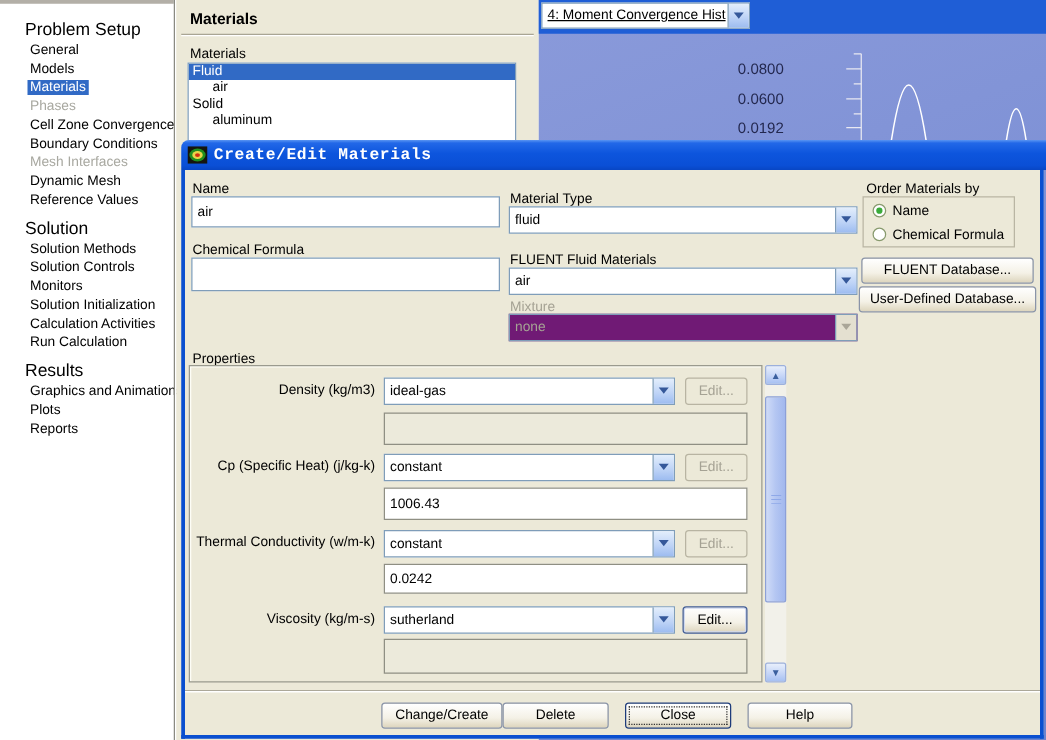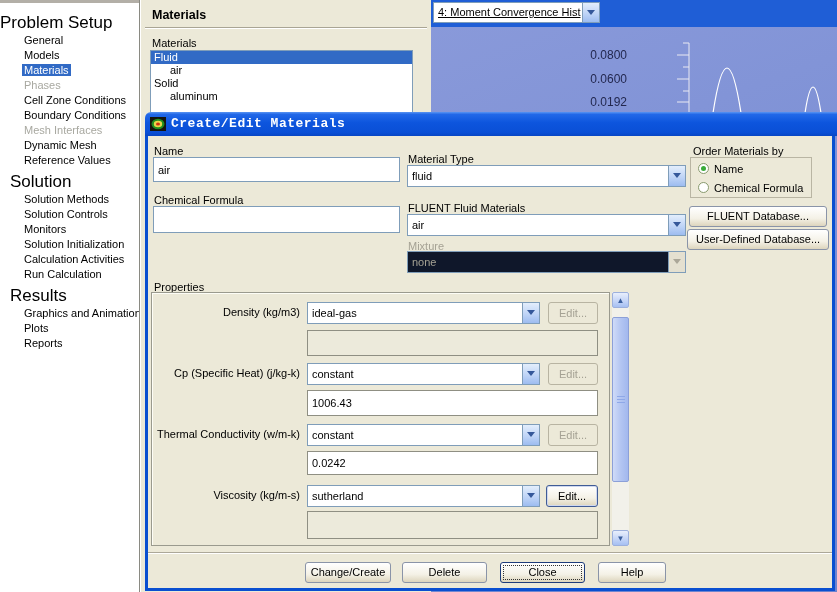--- a/index.html
+++ b/index.html
@@ -4,22 +4,22 @@
 <style>
   * { margin:0; padding:0; box-sizing:border-box; }
   html,body { width:837px; height:592px; overflow:hidden; }
   body { font-family:"Liberation Sans", sans-serif; font-size:11px; color:#000; background:#fff; }
   #screen { position:relative; width:837px; height:592px; background:#fff; overflow:hidden; }
 
   
   #sidebar { position:absolute; left:0; top:0; width:139px; height:592px; background:#fff; }
   #sidebar-topline { position:absolute; left:0; top:0; width:139px; height:3px; background:#b3afa7; }
   #tree { position:absolute; left:0; top:13px; width:139px; }
-  .tree-section { height:20px; line-height:20px; padding-left:0; font-size:17px; white-space:nowrap; }
-  .tree-section.gap { margin-top:4px;margin-left:10px; }
+  .tree-section { height:20px; line-height:20px; padding-left:20px; font-size:14px; white-space:nowrap; }
+  .tree-section.gap { margin-top:4px; }
   .tree-item { height:15px; line-height:15px; padding-left:22px; white-space:nowrap; }
   .tree-item span { padding:0 2px; }
   .tree-item.selected span { background:#316ac5; color:#fff; }
   .tree-item.disabled { color:#a8a8a0; }
   #divider { position:absolute; left:139px; top:0; width:2px; height:592px;
              background:linear-gradient(90deg,#8a8a82 0 1px,#ffffff 1px 2px); }
 
   
   #taskpage { position:absolute; left:141px; top:0; width:290px; height:592px; background:#ece9d8; }
   #task-title { position:absolute; left:11px; top:8px; font-size:12.5px; font-weight:bold; }
@@ -61,21 +61,21 @@
                text-align:center; background:linear-gradient(135deg,#f3a188 0%,#e2603a 45%,#c03a16 100%); }
   #dlg-body { position:absolute; left:0; top:24px; width:690px; height:455px; background:#ece9d8;
               border:3px solid #0a4fd0; border-top:none; }
 
   .lab { position:absolute; white-space:nowrap; }
   .lab.dim { color:#a5a294; }
   .tb { position:absolute; background:#fff; border:1px solid #7f9db9; font-family:"Liberation Sans",sans-serif;
         font-size:11px; padding:2px 4px; }
   .combo { position:absolute; background:#fff; border:1px solid #7f9db9; height:22px; }
   .combo .combo-text { position:absolute; left:4px; top:4px; white-space:nowrap; }
-  .combo.disabled { background:#0f172a;text-align:center; }
+  .combo.disabled { background:#701a75;text-align:center; }
   .combo.disabled .combo-text { color:#a5a294; }
   .combo.disabled .combo-btn { background:#e4e0d0; }
 
   .groupbox { position:absolute; border:1px solid #b9b5a3; }
   .radio-row { position:relative; height:15px; margin:4px 0 0 7px; }
   .radio { position:absolute; left:0; top:1px; width:11px; height:11px; border-radius:50%;
            background:#fff; border:1px solid #889a6e; }
   .radio.checked::after { content:""; position:absolute; left:2px; top:2px; width:5px; height:5px;
                           border-radius:50%; background:#3aab3a; }
   .radio-row .lab { left:16px; top:1px; }
@@ -115,21 +115,21 @@
 <div id="screen">
 
   <div id="sidebar">
     <div id="sidebar-topline"></div>
     <div id="tree">
       <div class="tree-section">Problem Setup</div>
       <div class="tree-item"><span>General</span></div>
       <div class="tree-item"><span>Models</span></div>
       <div class="tree-item selected"><span>Materials</span></div>
       <div class="tree-item disabled"><span>Phases</span></div>
-      <div class="tree-item"><span>Cell Zone Conditions</span></div>
+      <div class="tree-item"><span>Cell Zone Convergence</span></div>
       <div class="tree-item"><span>Boundary Conditions</span></div>
       <div class="tree-item disabled"><span>Mesh Interfaces</span></div>
       <div class="tree-item"><span>Dynamic Mesh</span></div>
       <div class="tree-item"><span>Reference Values</span></div>
       <div class="tree-section gap">Solution</div>
       <div class="tree-item"><span>Solution Methods</span></div>
       <div class="tree-item"><span>Solution Controls</span></div>
       <div class="tree-item"><span>Monitors</span></div>
       <div class="tree-item"><span>Solution Initialization</span></div>
       <div class="tree-item"><span>Calculation Activities</span></div>
@@ -268,20 +268,20 @@
         <input class="val disabled" style="top: 218px; height: 28px;" value="">
       </div>
 
       <div id="sbar">
         <div class="sb-btn" id="sb-up">▲</div>
         <div id="sb-thumb"></div>
         <div class="sb-btn" id="sb-down">▼</div>
       </div>
 
       <div id="btm-sep"></div>
-      <div class="btn" style="left:157px; top:426px; width:86px;">Change/Create</div>
+      <div class="btn" style="left:157px; top:426px; width:97px;">Change/Create</div>
       <div class="btn" style="left:254px; top:426px; width:85px;">Delete</div>
       <div class="btn focused" style="left:352px; top:426px; width:85px;">Close</div>
-      <div class="btn" style="left:450px; top:426px; width:68px;">Help</div>
+      <div class="btn" style="left:450px; top:426px; width:84px;">Help</div>
     </div>
   </div>
 
 </div>
 
 </body></html>

